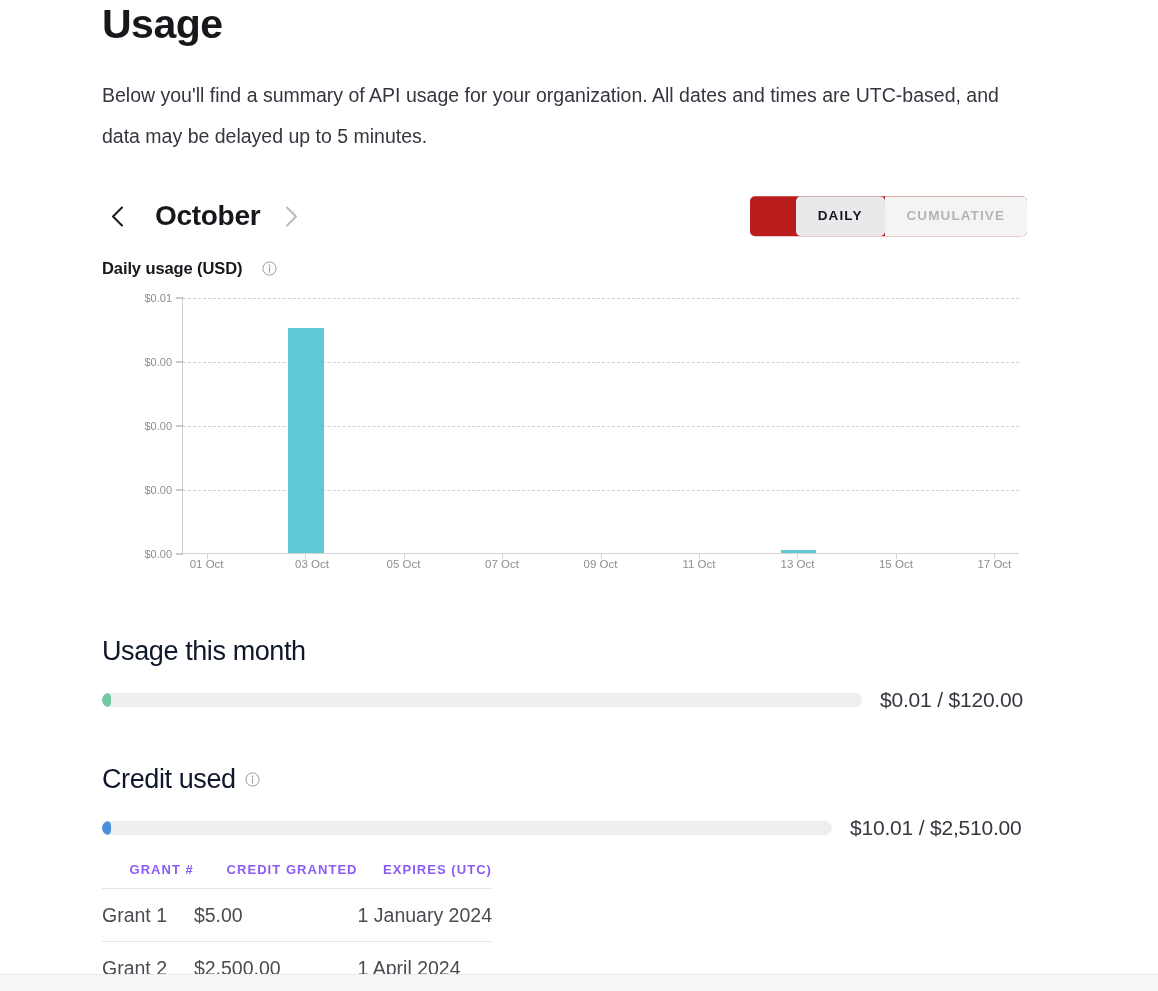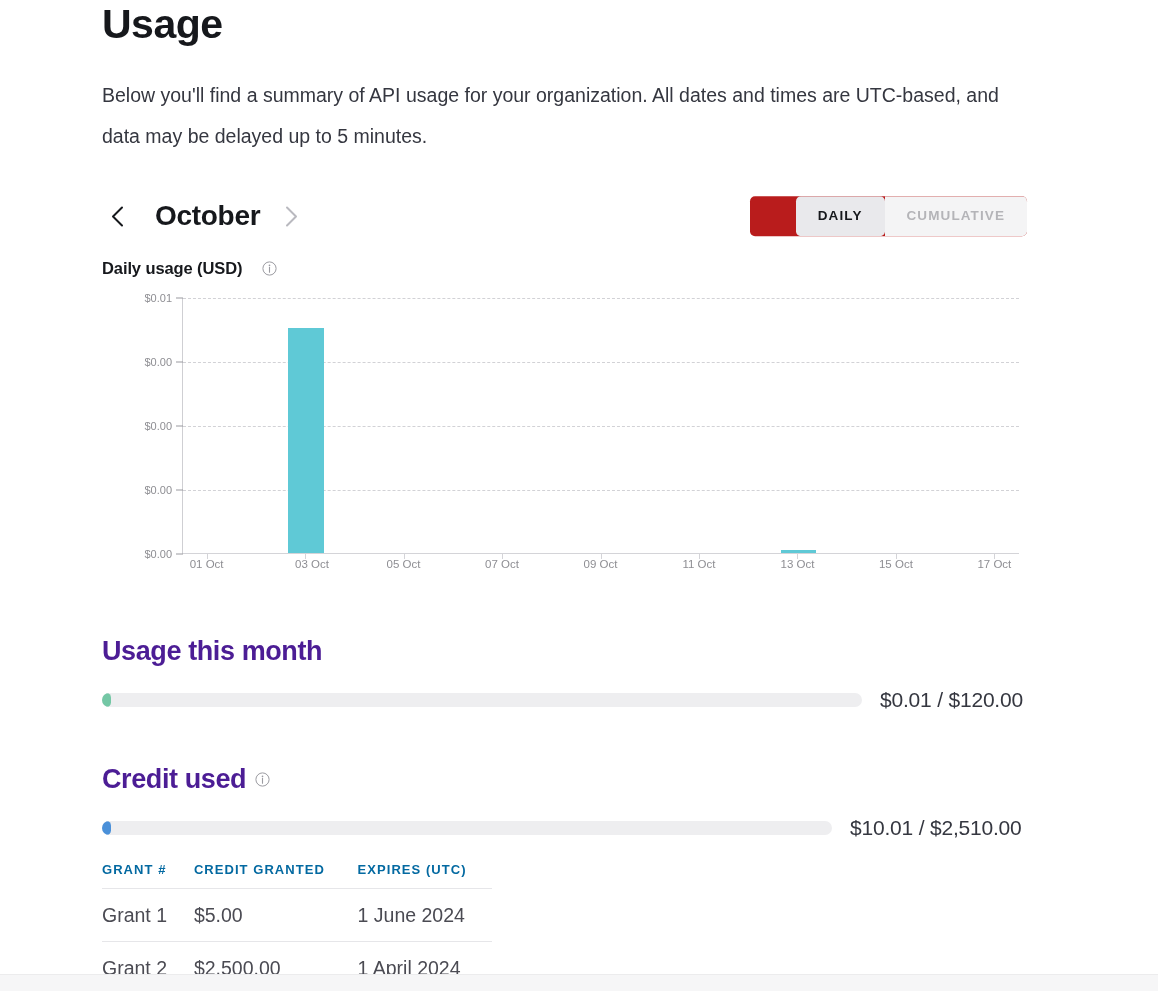--- a/index.html
+++ b/index.html
@@ -195,22 +195,22 @@
   }
 
   
   .section-head {
     display: flex;
     align-items: center;
     gap: 9px;
   }
   .section-title {
     font-size: 27px;
-    font-weight: 700;
-    color: #4c1d95;
+    font-weight: 400;
+    color: #0f172a;
     letter-spacing: -0.4px;
   }
   .sec-usage { margin-top: 46px; }
   .sec-credit { margin-top: 52px; }
 
   .meter-row {
     margin-top: 21px;
     display: flex;
     align-items: center;
   }
@@ -236,25 +236,25 @@
     text-align: right;
   }
 
   
   .grants {
     margin-top: 22px;
     width: 390px;
     border-collapse: collapse;
   }
   .grants th {
-    text-align: left;
+    text-align: right;
     font-size: 13px;
     font-weight: 700;
     letter-spacing: 1.05px;
-    color: #0369a1;
+    color: #8b5cf6;
     padding: 0 0 11px 0;
     border-bottom: 1px solid #e6e6e9;
     white-space: nowrap;
   }
   .grants td {
     font-size: 19.5px;
     color: #4b4b53;
     padding: 15px 0 14px 0;
     border-bottom: 1px solid #e6e6e9;
     white-space: nowrap;
@@ -392,21 +392,21 @@
         <tr>
           <th class="col-grant">GRANT #</th>
           <th class="col-credit">CREDIT GRANTED</th>
           <th>EXPIRES (UTC)</th>
         </tr>
       </thead>
       <tbody id="grants-body">
           <tr>
             <td>Grant 1</td>
             <td>$5.00</td>
-            <td>1 June 2024</td>
+            <td>1 January 2024</td>
           </tr>
           <tr>
             <td>Grant 2</td>
             <td>$2,500.00</td>
             <td>1 April 2024</td>
           </tr>
           <tr>
             <td>Grant 3</td>
             <td>$5.00</td>
             <td>1 October 2024</td>

